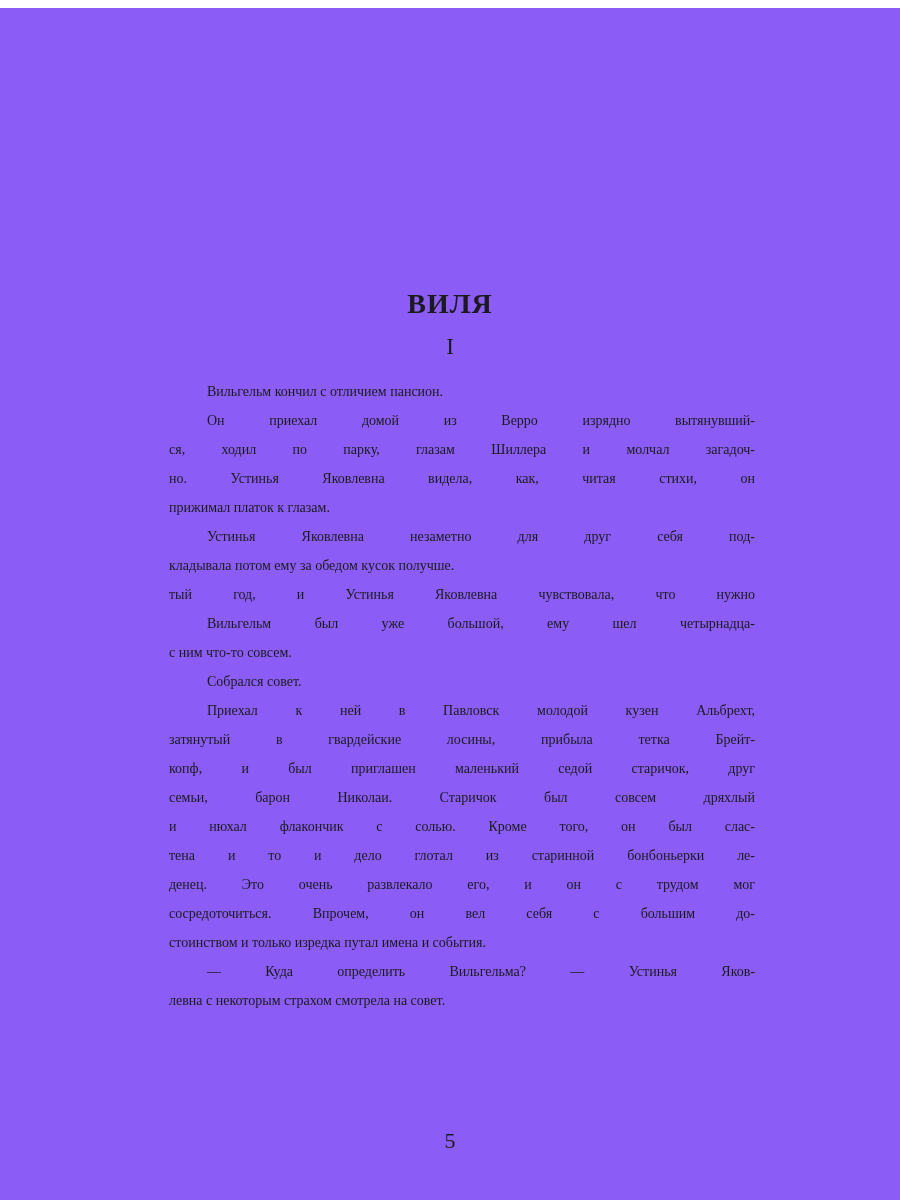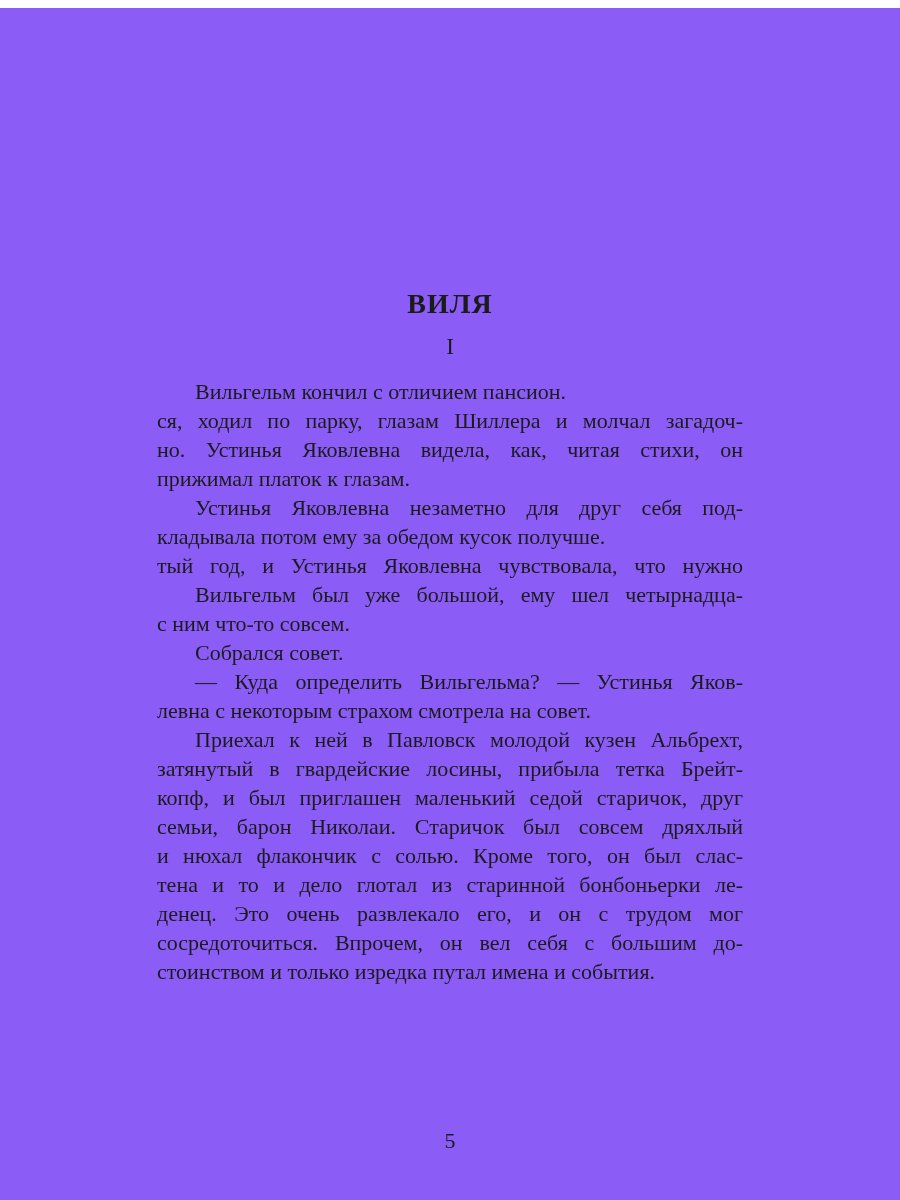--- a/index.html
+++ b/index.html
@@ -31,23 +31,23 @@
     position: absolute;
     top: 326px;
     left: 0;
     width: 900px;
     text-align: center;
     font-size: 23px;
   }
   .text-block {
     position: absolute;
     top: 369px;
-    left: 157px;
+    left: 169px;
     width: 586px;
-    font-size: 22px;
+    font-size: 14px;
     line-height: 29px;
   }
   .line {
     text-align: justify;
     text-align-last: justify;
   }
   .line.first {
     text-indent: 38px;
   }
   .line.last {
@@ -66,46 +66,47 @@
 <body>
 
 <div class="page">
   <div class="book-title">ВИЛЯ</div>
   <div class="chapter-num">I</div>
   <div class="text-block">
       <div class="paragraph">
         <div class="line first last">Вильгельм кончил с отличием пансион.</div>
       </div>
       <div class="paragraph">
+        <div class="line first">Он приехал домой из Верро изрядно вытянувший-</div>
         <div class="line">ся, ходил по парку, глазам Шиллера и молчал загадоч-</div>
         <div class="line">но. Устинья Яковлевна видела, как, читая стихи, он</div>
         <div class="line last">прижимал платок к глазам.</div>
       </div>
       <div class="paragraph">
         <div class="line first">Устинья Яковлевна незаметно для друг себя под-</div>
         <div class="line last">кладывала потом ему за обедом кусок получше.</div>
       </div>
       <div class="paragraph">
         <div class="line">тый год, и Устинья Яковлевна чувствовала, что нужно</div>
         <div class="line first">Вильгельм был уже большой, ему шел четырнадца-</div>
         <div class="line last">с ним что-то совсем.</div>
       </div>
       <div class="paragraph">
         <div class="line first last">Собрался совет.</div>
       </div>
       <div class="paragraph">
-        <div class="line first">— Куда определить Вильгельма? — Устинья Яков-</div>
-        <div class="line last">левна с некоторым страхом смотрела на совет.</div>
-      </div>
-      <div class="paragraph">
         <div class="line first">Приехал к ней в Павловск молодой кузен Альбрехт,</div>
         <div class="line">затянутый в гвардейские лосины, прибыла тетка Брейт-</div>
         <div class="line">копф, и был приглашен маленький седой старичок, друг</div>
         <div class="line">семьи, барон Николаи. Старичок был совсем дряхлый</div>
         <div class="line">и нюхал флакончик с солью. Кроме того, он был слас-</div>
         <div class="line">тена и то и дело глотал из старинной бонбоньерки ле-</div>
         <div class="line">денец. Это очень развлекало его, и он с трудом мог</div>
         <div class="line">сосредоточиться. Впрочем, он вел себя с большим до-</div>
         <div class="line last">стоинством и только изредка путал имена и события.</div>
       </div>
+      <div class="paragraph">
+        <div class="line first">— Куда определить Вильгельма? — Устинья Яков-</div>
+        <div class="line last">левна с некоторым страхом смотрела на совет.</div>
+      </div>
     </div>
   <div class="page-number">5</div>
 </div>
 
 </body></html>

